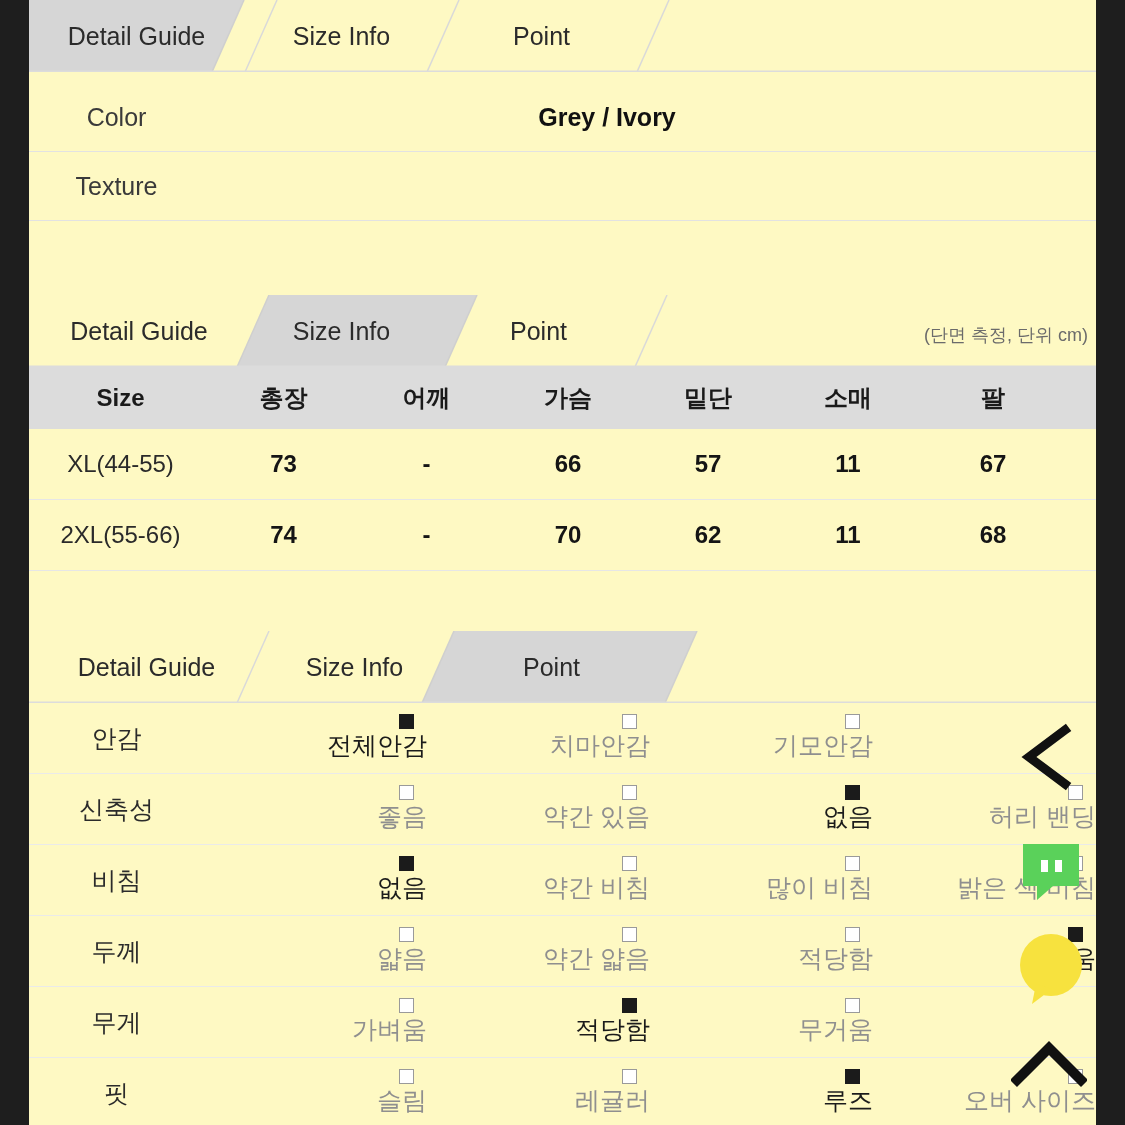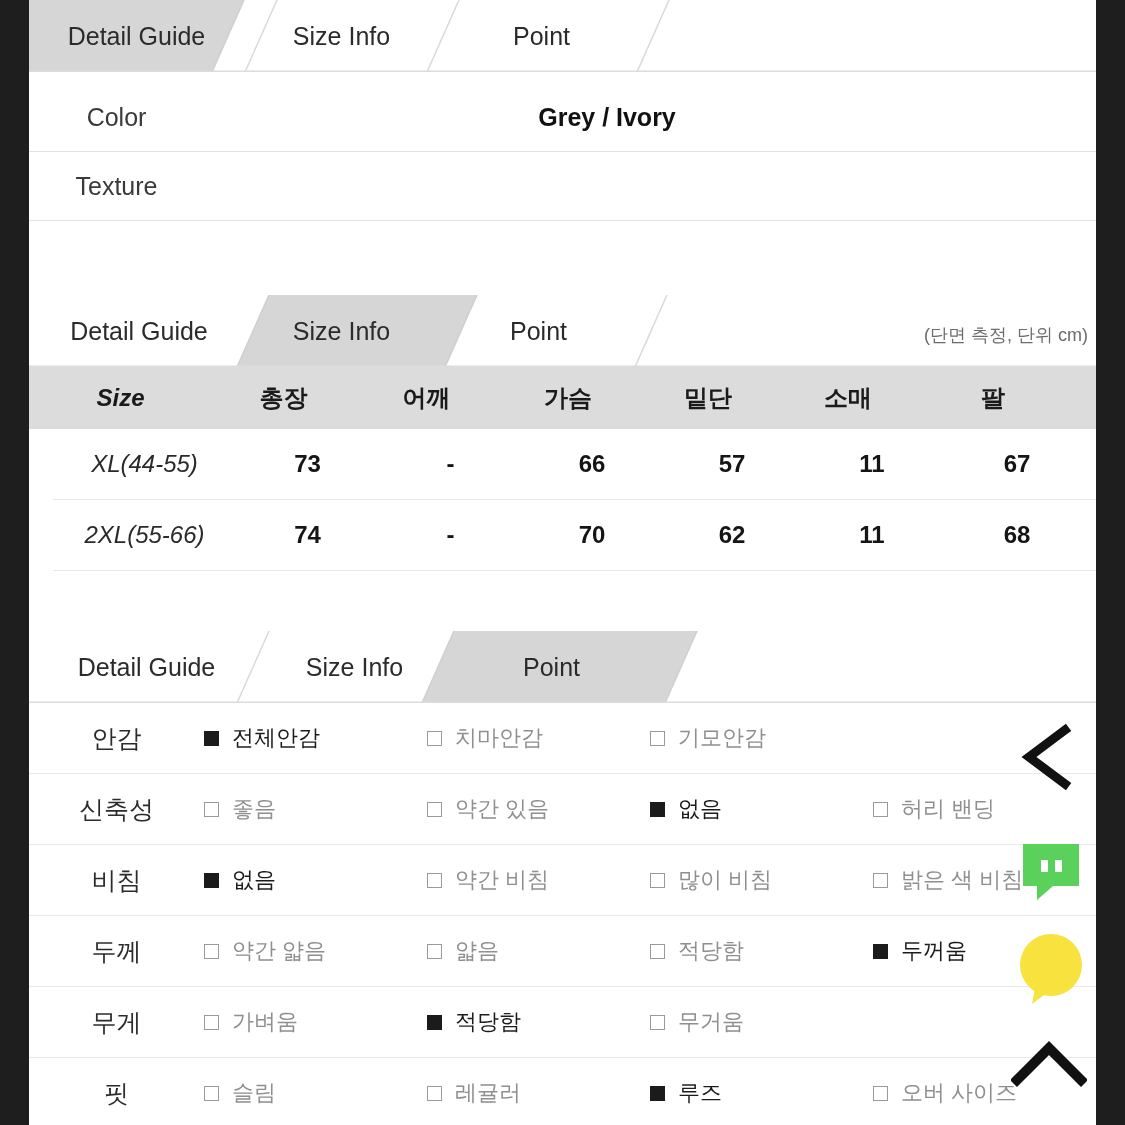--- a/index.html
+++ b/index.html
@@ -4,21 +4,21 @@
 <style>
   html,body{margin:0;padding:0;}
   body{
     width:1125px;height:1125px;
     background:#1e1e1e;
     font-family:"Liberation Sans","DejaVu Sans",sans-serif;
     overflow:hidden;
   }
   .page{
     position:absolute;left:29px;top:0;width:1067px;height:1125px;
-    background:#ffffff;
+    background:#fef9c3;
   }
 
   
   .tabbar{position:relative;height:72px;}
   .tab{
     position:absolute;top:0;height:72px;
     display:flex;align-items:center;justify-content:center;
     font-size:25px;color:#2b2b2b;
     box-sizing:border-box;
   }
@@ -47,44 +47,45 @@
   .unit-note{
     position:absolute;right:8px;top:28px;font-size:18px;color:#6b6b6b;
   }
   .sz-head{
     display:flex;background:#dcdcdc;height:62px;align-items:center;
   }
   .sz-head div{
     font-size:24px;font-weight:bold;color:#1a1a1a;text-align:center;
   }
   .sz-row{
-    display:flex;height:70px;align-items:center;border-bottom:1px solid #e6e6e6;margin-left:24px;
+    display:flex;height:70px;align-items:center;border-bottom:1px solid #e6e6e6;
   }
   .sz-row div{
     font-size:24px;font-weight:bold;color:#151515;text-align:center;
   }
   .sz-row .c0{font-weight:400;color:#2a2a2a;}
-  .c0{width:183px;font-style:italic;}
+  .c0{width:183px;}
   .c1{width:143px;}
   .c2{width:143px;}
   .c3{width:140px;}
   .c4{width:140px;}
   .c5{width:140px;}
   .c6{width:150px;}
 
   
   .pt-row{
     display:flex;height:70px;align-items:center;border-bottom:1px solid #eaeaea;
   }
   .pt-label{
     width:175px;text-align:center;font-size:25px;color:#2b2b2b;
   }
   .pt-cell{
-    width:223px;display:flex;align-items:center;font-size:22px;
+    width:223px;display:flex;align-items:flex-end;font-size:25px;
     color:#8f8f8f;
+    flex-direction:column;
   }
   .pt-cell.on{color:#1b1b1b;}
   .box{
     display:inline-block;width:15px;height:15px;
     border:1.5px solid #9a9a9a;margin-right:13px;flex:none;
     box-sizing:border-box;background:#fff;
   }
   .box.filled{background:#1b1b1b;border-color:#1b1b1b;}
 
   .spacer{height:74px;}
@@ -254,25 +255,25 @@
     <div class="pt-cell">
         <span class="box"></span>
         <span>밝은 색 비침</span>
       </div>
   </div>
 
   <div class="pt-row">
     <div class="pt-label">두께</div>
     <div class="pt-cell">
         <span class="box"></span>
+        <span>얇음</span>
+      </div>
+    <div class="pt-cell">
+        <span class="box"></span>
         <span>약간 얇음</span>
-      </div>
-    <div class="pt-cell">
-        <span class="box"></span>
-        <span>얇음</span>
       </div>
     <div class="pt-cell">
         <span class="box"></span>
         <span>적당함</span>
       </div>
     <div class="pt-cell on">
         <span class="box filled"></span>
         <span>두꺼움</span>
       </div>
   </div>

